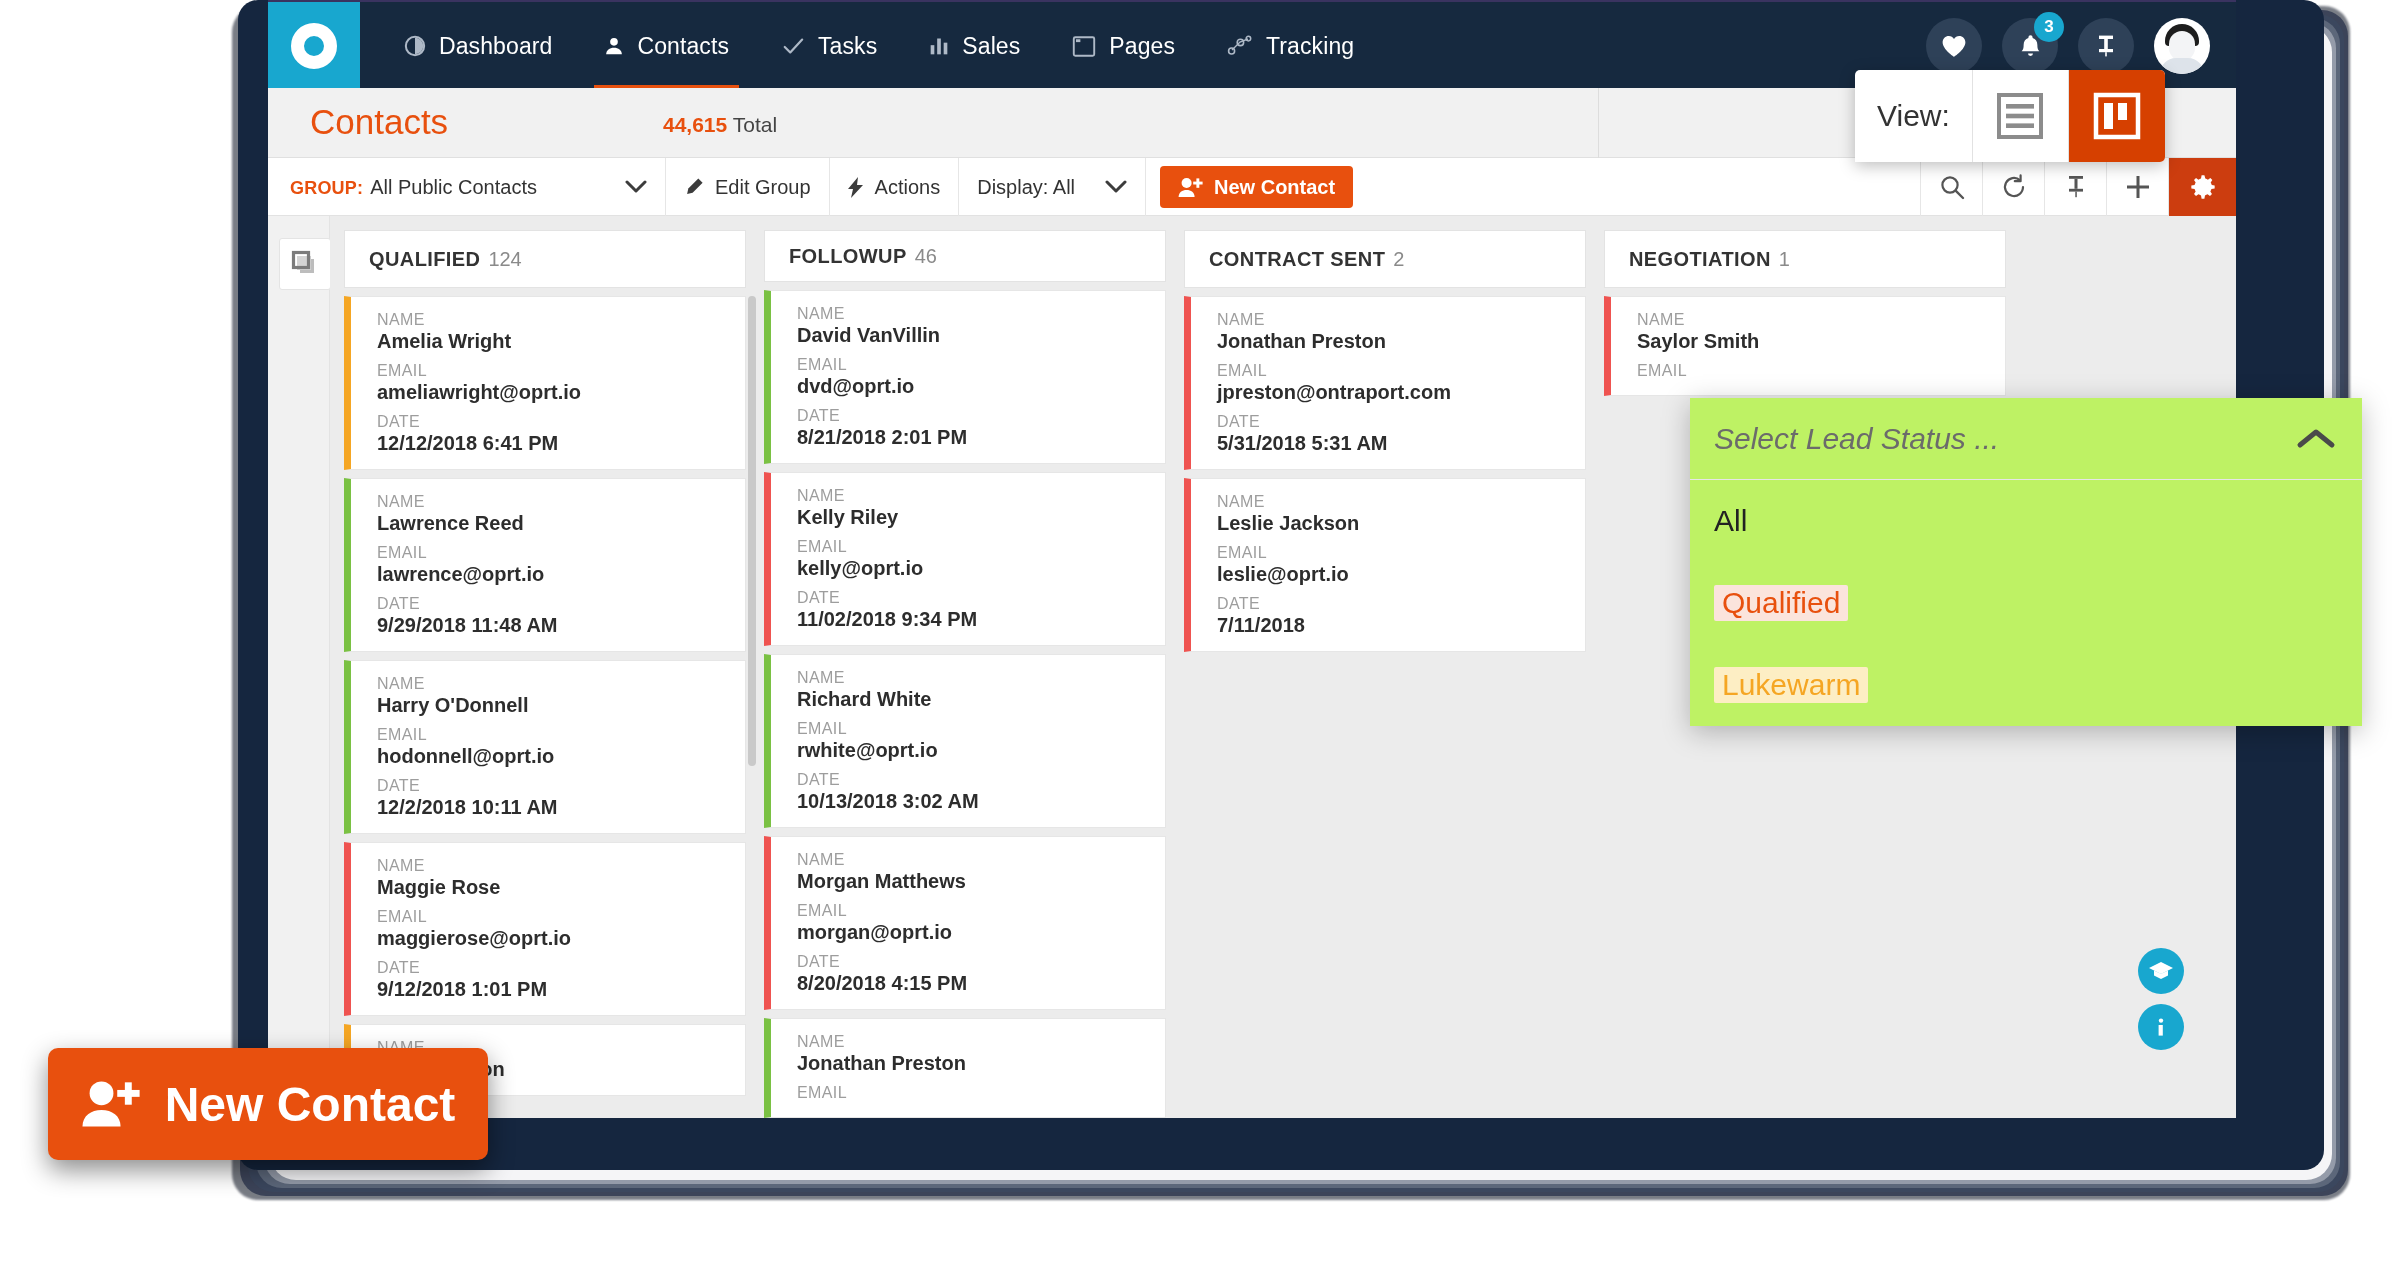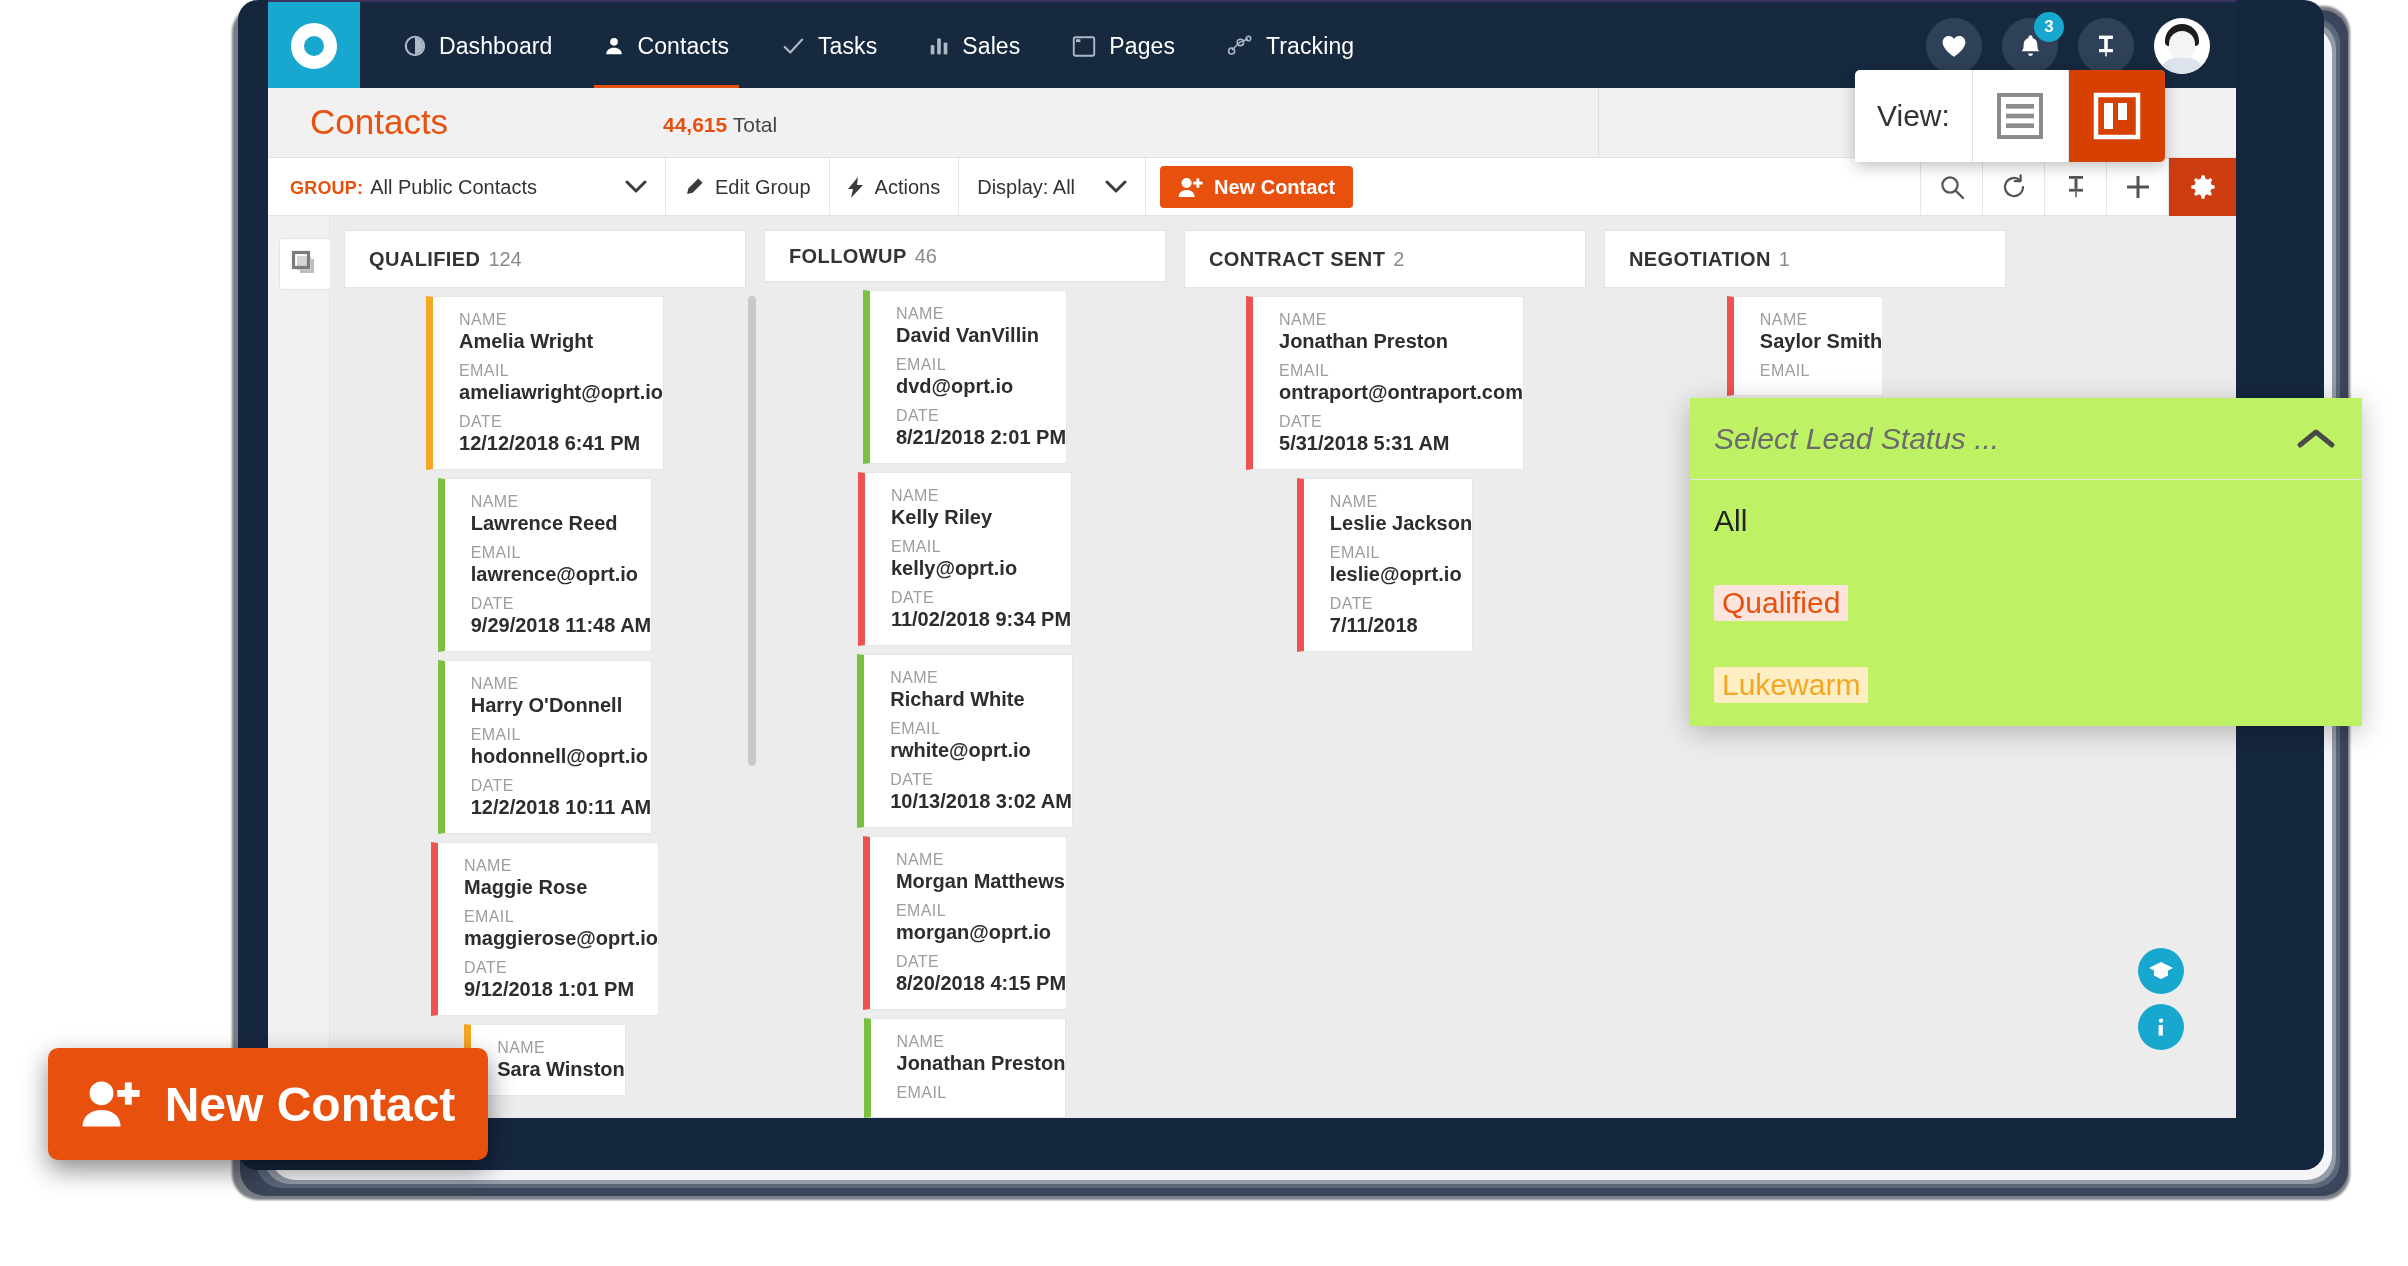--- a/index.html
+++ b/index.html
@@ -88,21 +88,21 @@
   #stackbtn { position:absolute; left:11px; top:22px; width:52px; height:52px; background:#fff;
     border:1px solid #e4e4e4; border-radius:3px; display:flex; align-items:center; justify-content:center;
     cursor:pointer; }
   #board { position:absolute; left:62px; top:216px; right:0; bottom:0; background:#ececec;
     display:flex; gap:18px; padding:14px 0 0 14px; overflow:hidden; }
   .column { width:402px; flex:0 0 402px; display:flex; flex-direction:column; }
   .col-head { background:#fff; border:1px solid #e3e3e3; height:58px; display:flex; align-items:center;
     padding:0 24px; font-size:20px; color:#333; gap:8px; }
   .col-head .cname { font-weight:bold; letter-spacing:.4px; }
   .col-head .ccount { color:#8a8a8a; }
-  .col-body { margin-top:8px; display:flex; flex-direction:column; gap:8px; position:relative;align-items:center; }
+  .col-body { margin-top:8px; display:flex; flex-direction:column; gap:8px; position:relative; }
   .card { background:#fff; border:1px solid #e6e6e6; border-left-width:7px; border-left-style:solid;
     padding:14px 0 14px 26px; cursor:pointer; }
   .fieldlabel { font-size:16px; color:#9d9d9d; letter-spacing:.4px; margin-bottom:1px; }
   .fieldvalue { font-size:20px; color:#2d2d2d; font-weight:bold; margin-bottom:9px; }
   .fieldvalue:last-child { margin-bottom:0; }
   .col-scroll { position:absolute; right:-10px; top:0; width:8px; border-radius:4px; background:#c9c9c9; }
 
   
   .fab { position:absolute; right:52px; width:46px; height:46px; border-radius:50%;
     background:#18a7cf; color:#fff; display:flex; align-items:center; justify-content:center;
@@ -472,21 +472,21 @@
         <div class="column">
           <div class="col-head">
             <span class="cname">CONTRACT SENT</span>
             <span class="ccount">2</span>
           </div>
           <div class="col-body">
             <div class="card" style="border-left-color: rgb(239, 83, 80);">
               <div class="fieldlabel">NAME</div>
               <div class="fieldvalue">Jonathan Preston</div>
               <div class="fieldlabel">EMAIL</div>
-              <div class="fieldvalue">ontraport@ontraport.com</div>
+              <div class="fieldvalue">jpreston@ontraport.com</div>
               <div class="fieldlabel">DATE</div>
               <div class="fieldvalue">5/31/2018 5:31 AM</div>
             </div>
             <div class="card" style="border-left-color: rgb(239, 83, 80);">
               <div class="fieldlabel">NAME</div>
               <div class="fieldvalue">Leslie Jackson</div>
               <div class="fieldlabel">EMAIL</div>
               <div class="fieldvalue">leslie@oprt.io</div>
               <div class="fieldlabel">DATE</div>
               <div class="fieldvalue">7/11/2018</div>

